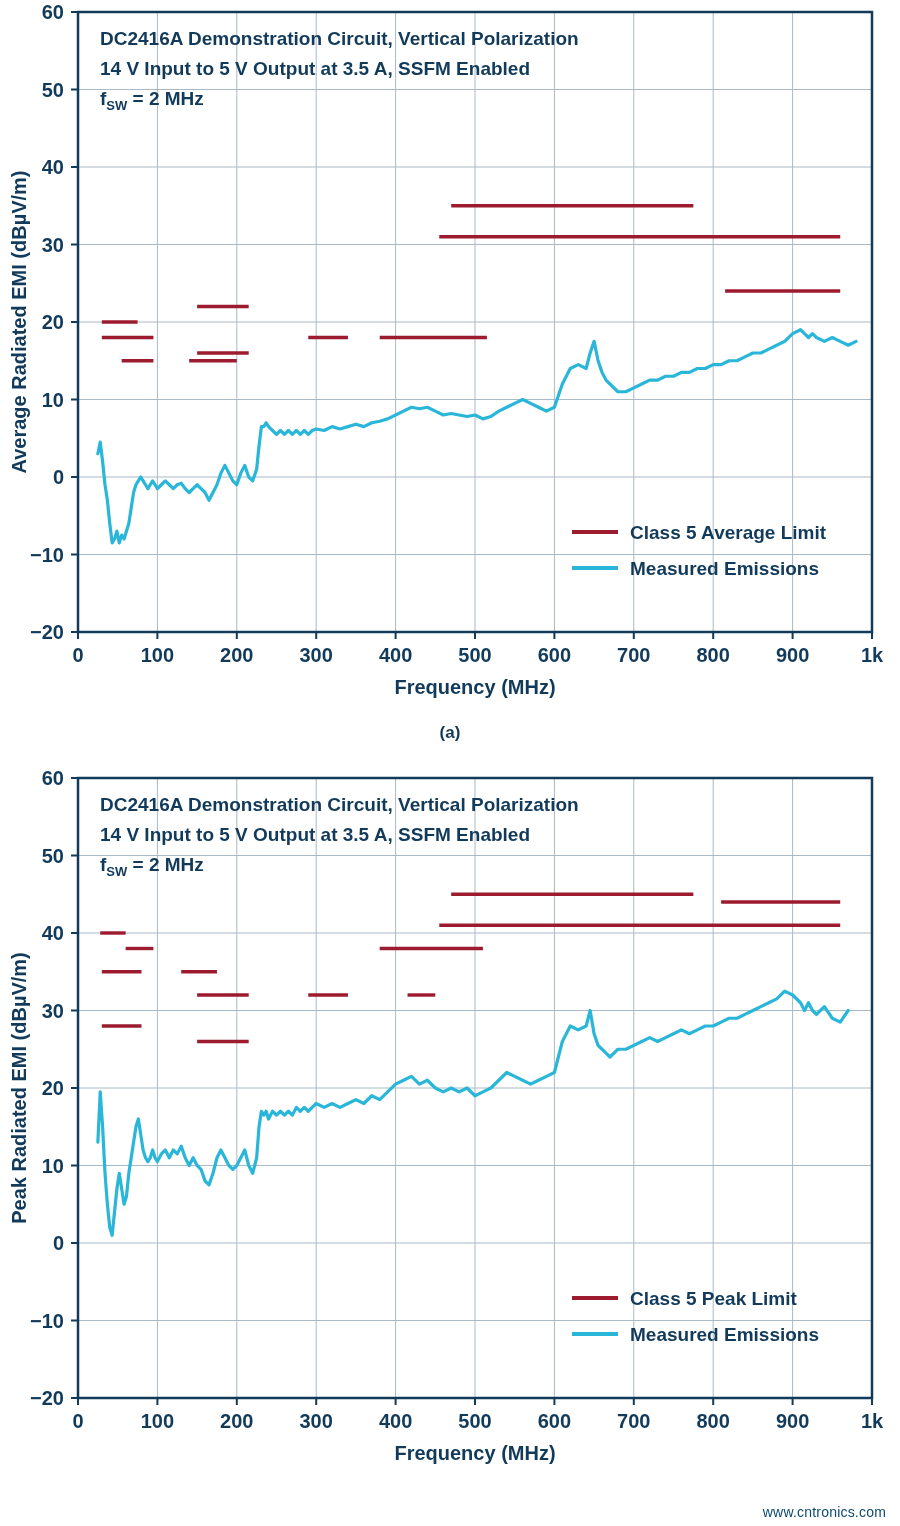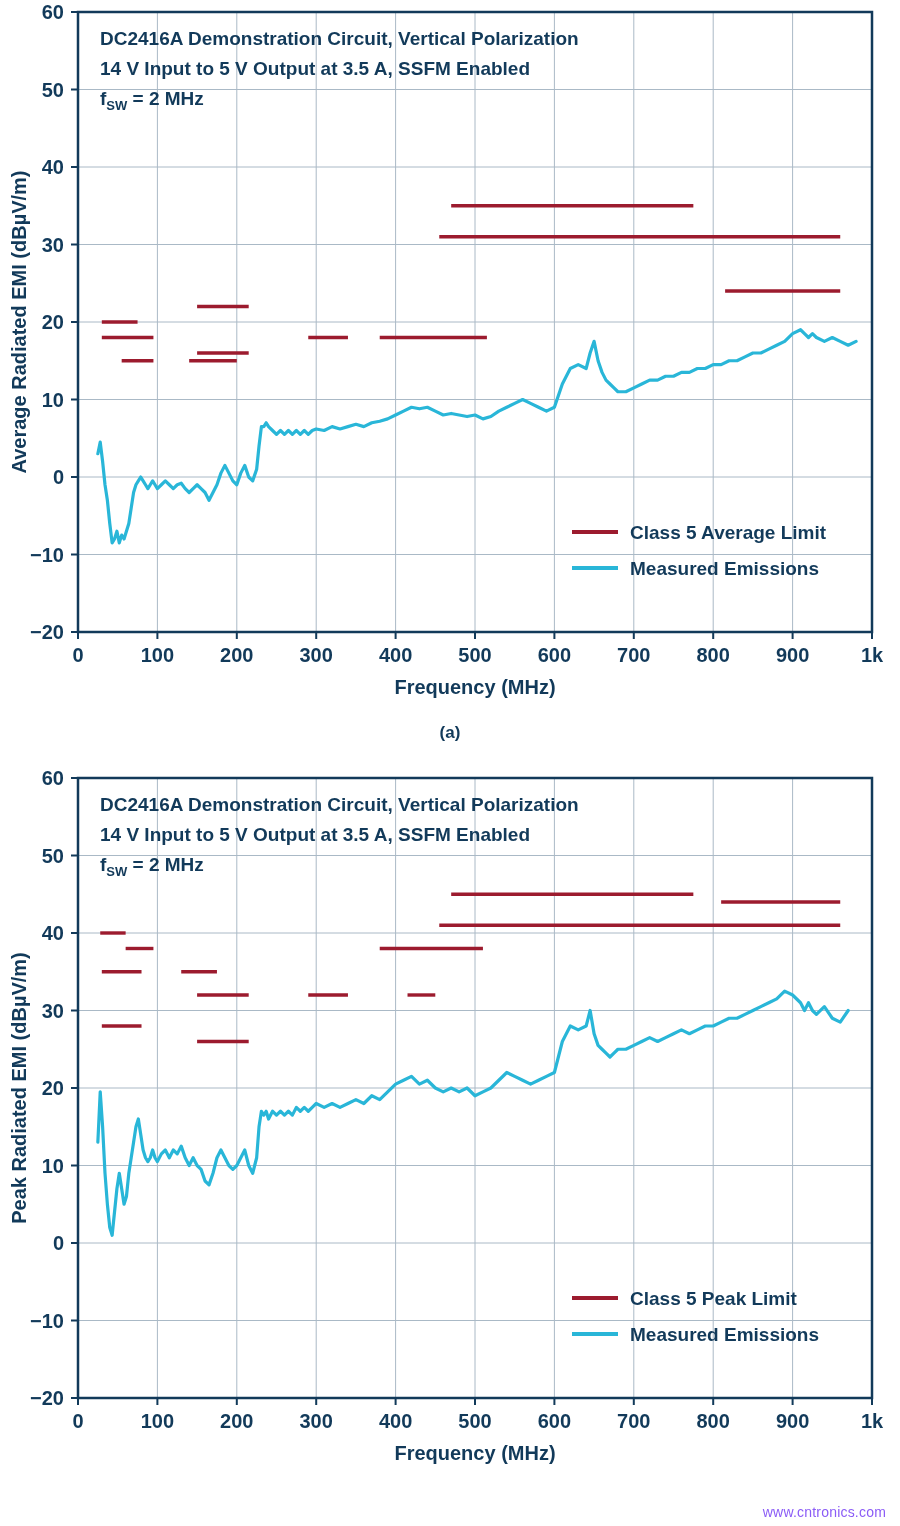--- a/index.html
+++ b/index.html
@@ -15,21 +15,21 @@
 
   .plot-wrap{position:relative;}
   svg{display:block;}
 
   .caption{
     position:absolute;left:0;width:900px;text-align:center;
     font-size:17px;font-weight:bold;color:#123a5a;
   }
   .watermark{
     position:absolute;right:14px;bottom:6px;
-    font-size:14px;color:#8b5cf6;letter-spacing:.2px;
+    font-size:14px;color:#0c4a6e;letter-spacing:.2px;
     font-family:"Liberation Sans", sans-serif;
   }
 </style>
 </head>
 <body>
 
 <div class="panel panel-a">
   <div class="plot-wrap">
     <svg id="svg-a" width="900" height="700" viewBox="0 0 900 700">
         <rect x="78" y="12" width="794" height="620" fill="#ffffff"></rect>

